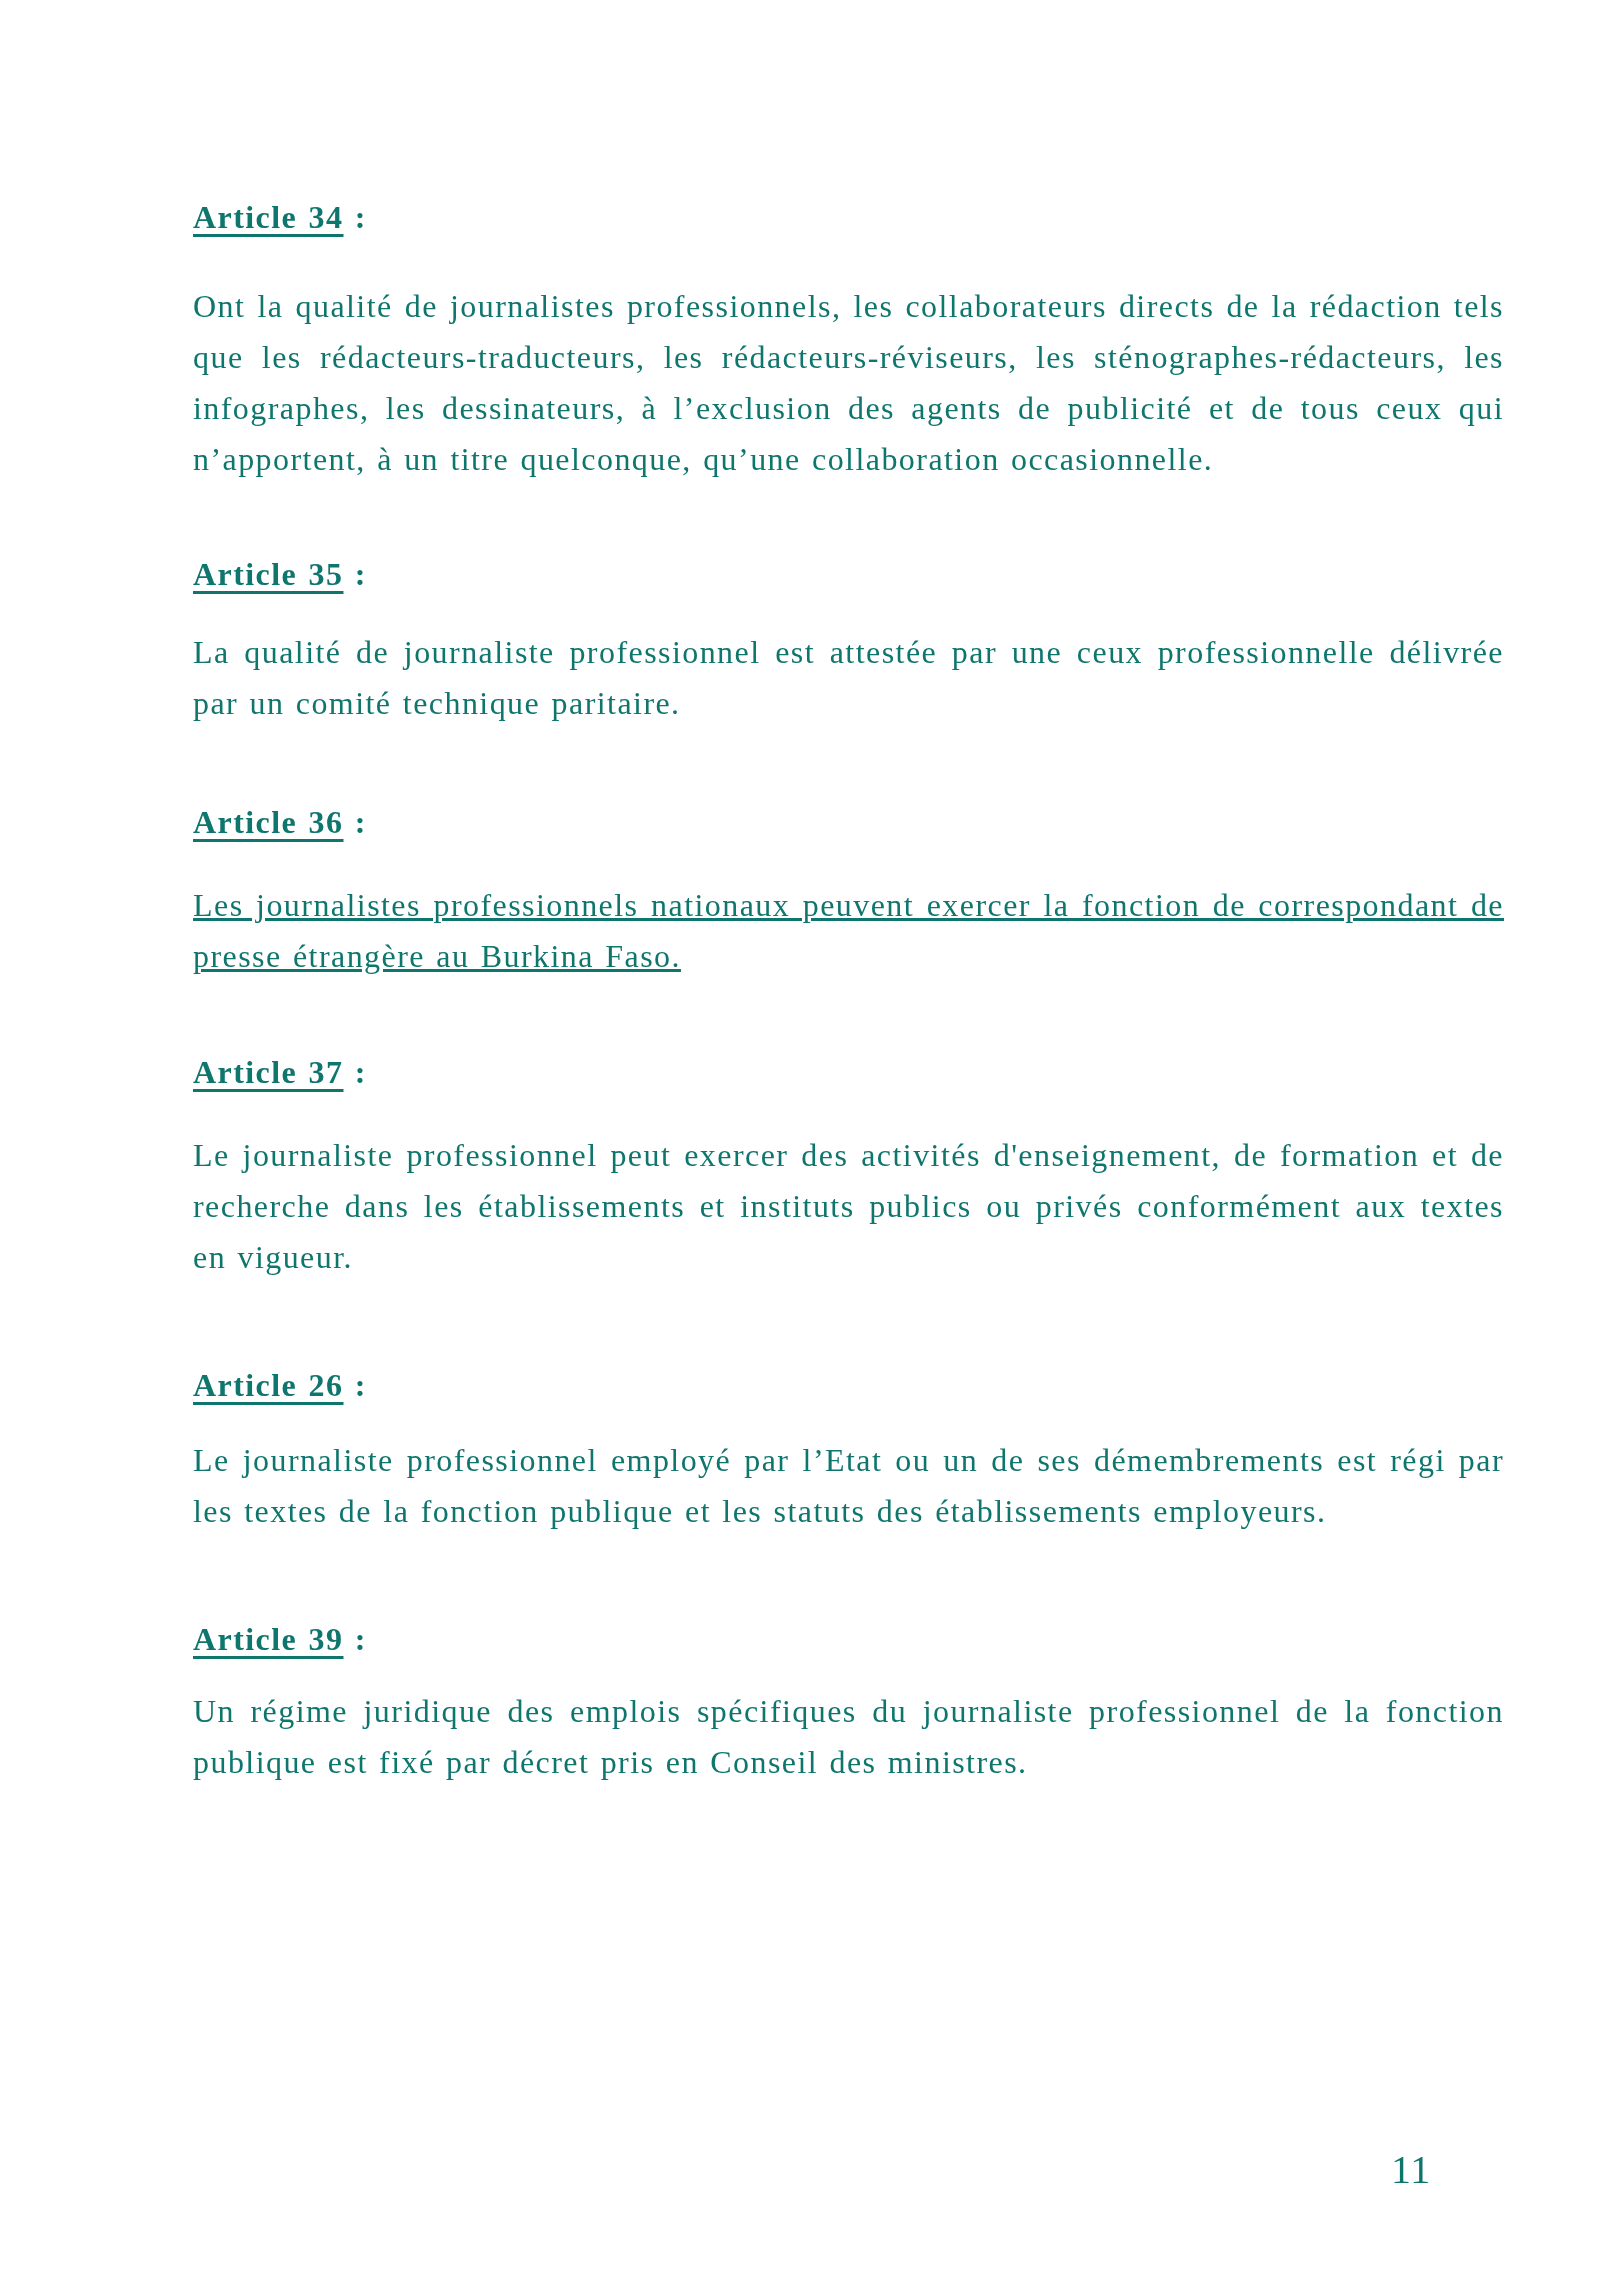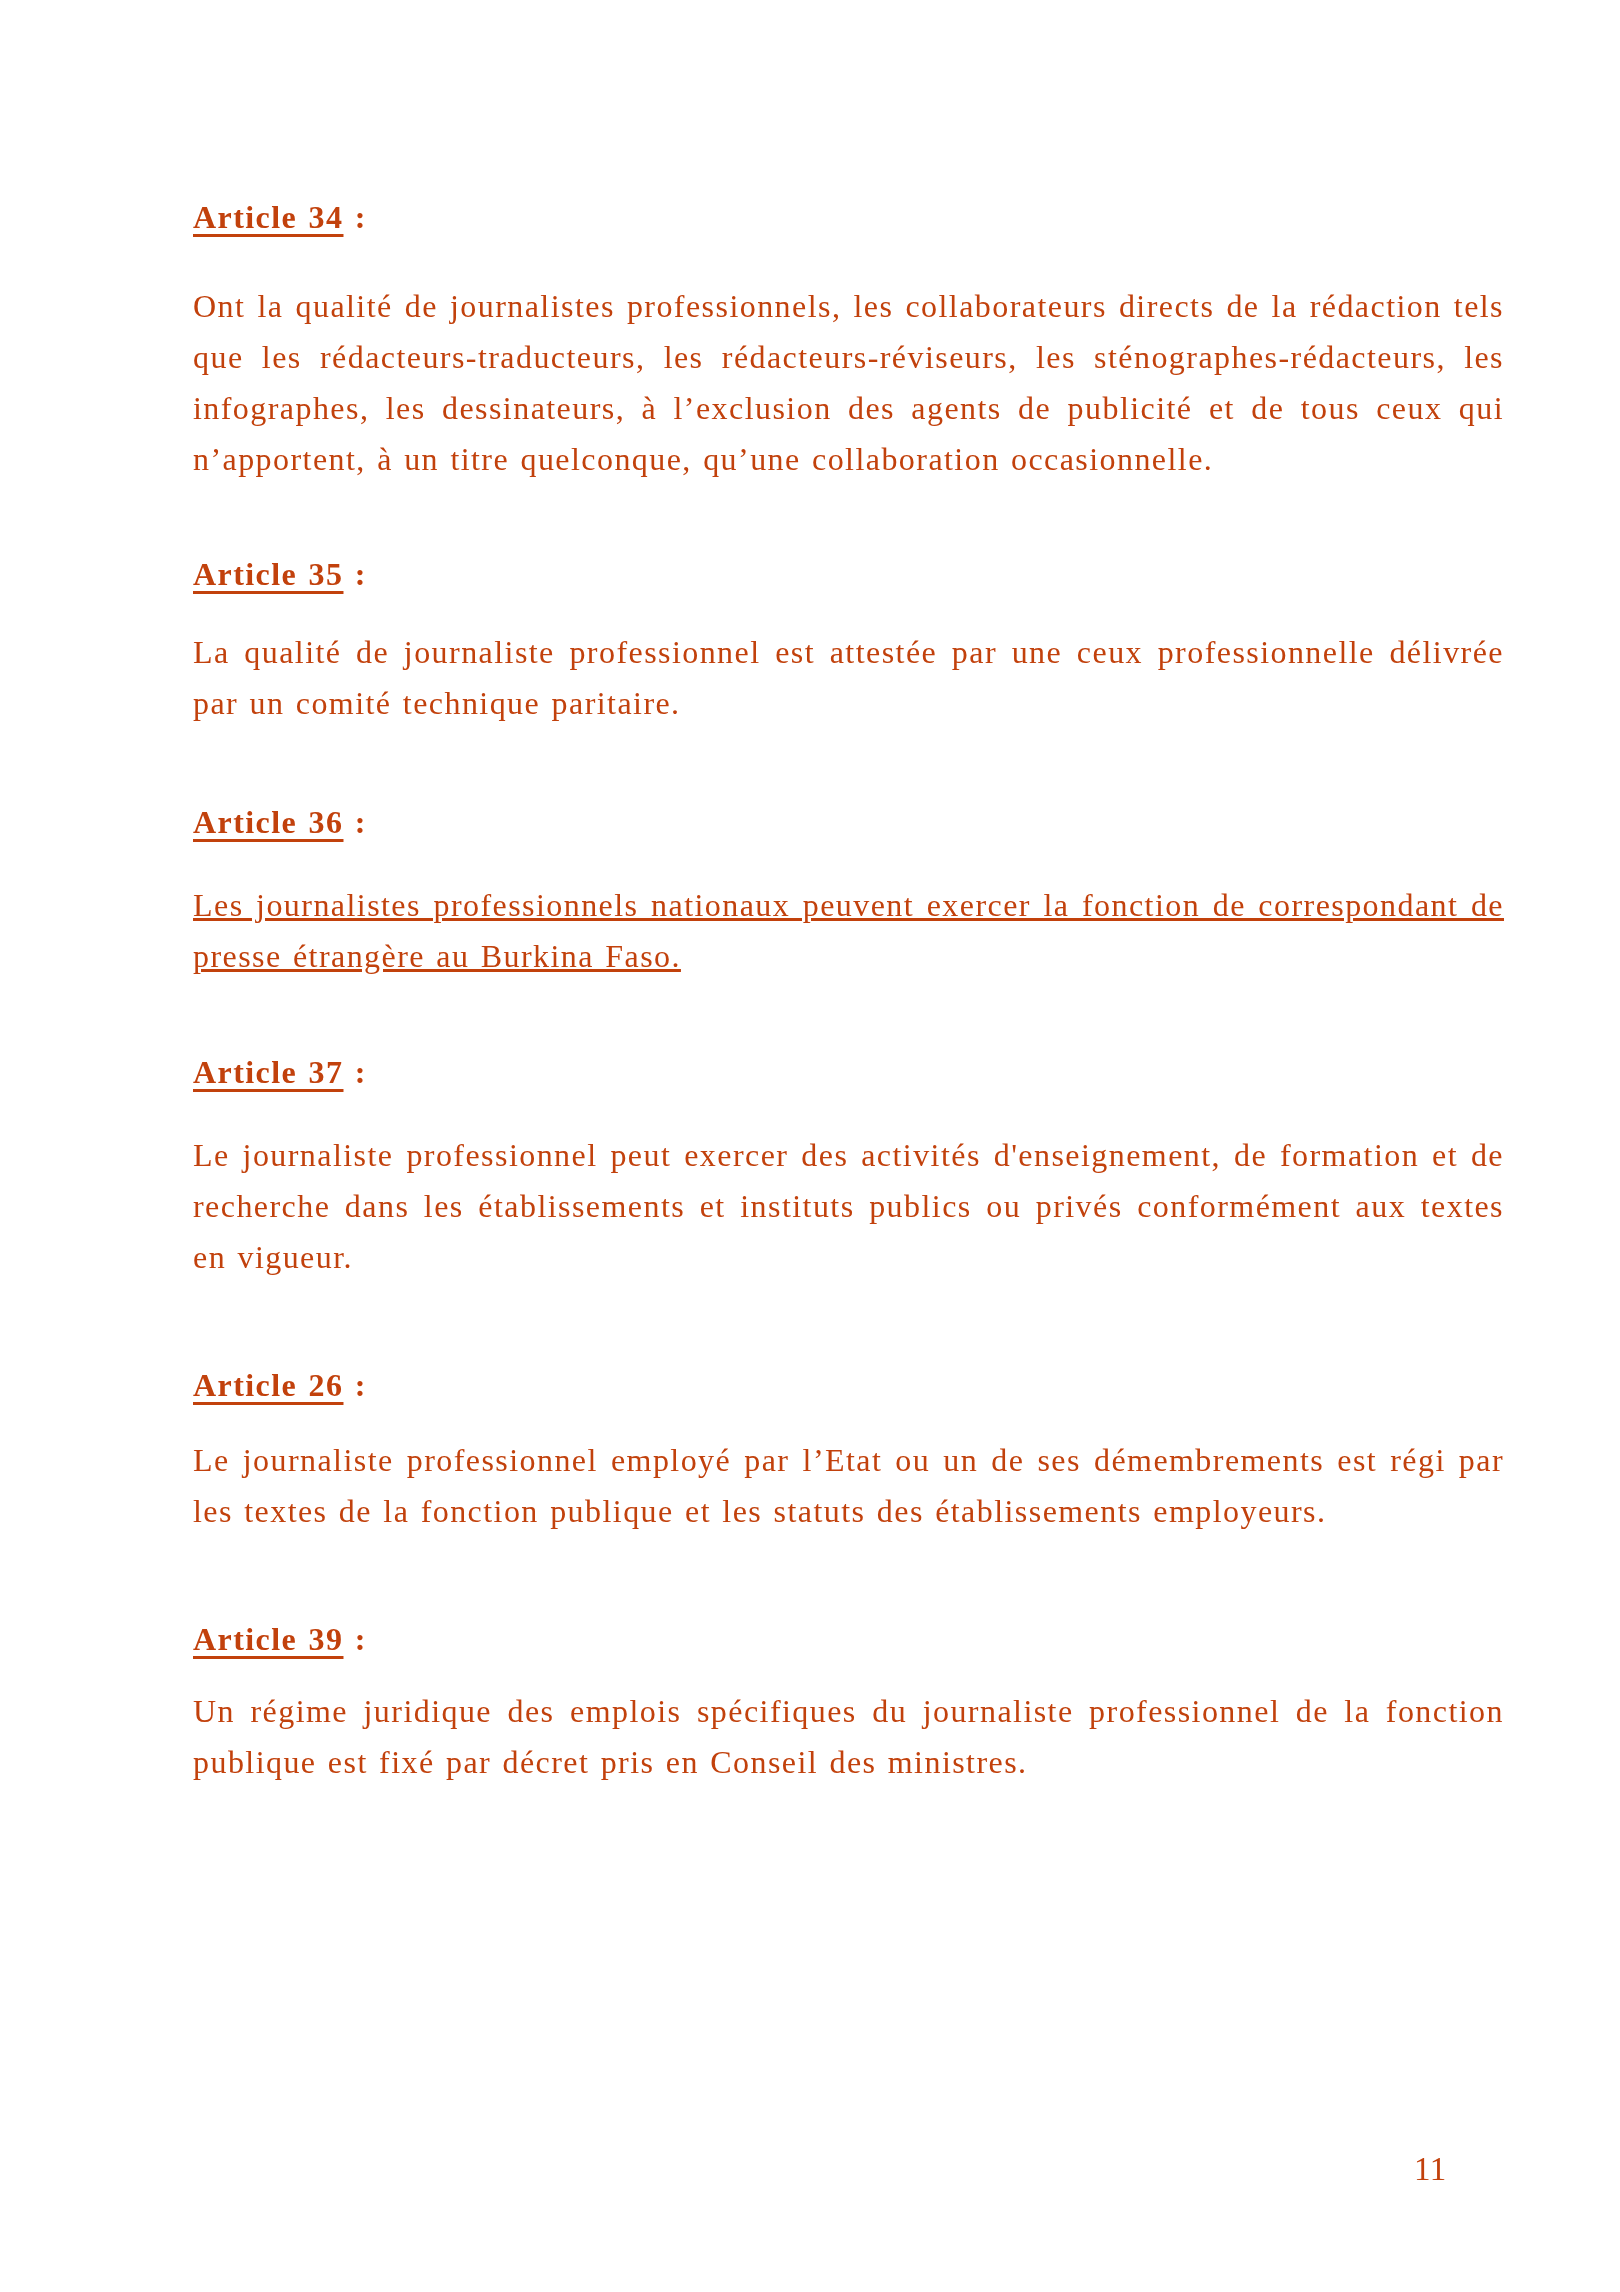--- a/index.html
+++ b/index.html
@@ -7,21 +7,21 @@
     padding: 0;
     background: #ffffff;
   }
   .page {
     position: relative;
     width: 1620px;
     height: 2293px;
     box-sizing: border-box;
     margin: 0 auto;
     background: #ffffff;
-    color: #c2410c;
+    color: #0f766e;
     padding: 192px 116px 0 193px;
     font-family: "Liberation Serif", serif;
     font-size: 32px;
     line-height: 51px;
     letter-spacing: 0.045em;
     word-spacing: 0.06em;
     overflow: hidden;
   }
   .article h2 {
     margin: 0;
@@ -50,22 +50,22 @@
   .sec-36 p { margin-top: 32px; text-decoration: underline; }
   .sec-37 { margin-top: 65px; }
   .sec-37 p { margin-top: 32px; }
   .sec-38 { margin-top: 77px; }
   .sec-38 p { margin-top: 24px; }
   .sec-39 { margin-top: 77px; }
   .sec-39 p { margin-top: 21px; }
   .page-number {
     position: absolute;
     top: 2152px;
-    right: 173px;
-    font-size: 33px;
+    right: 189px;
+    font-size: 40px;
     line-height: 35px;
     letter-spacing: 0.02em;
   }
 </style>
 </head>
 <body>
 
 <div class="page">
 
   <section class="article sec-34">

